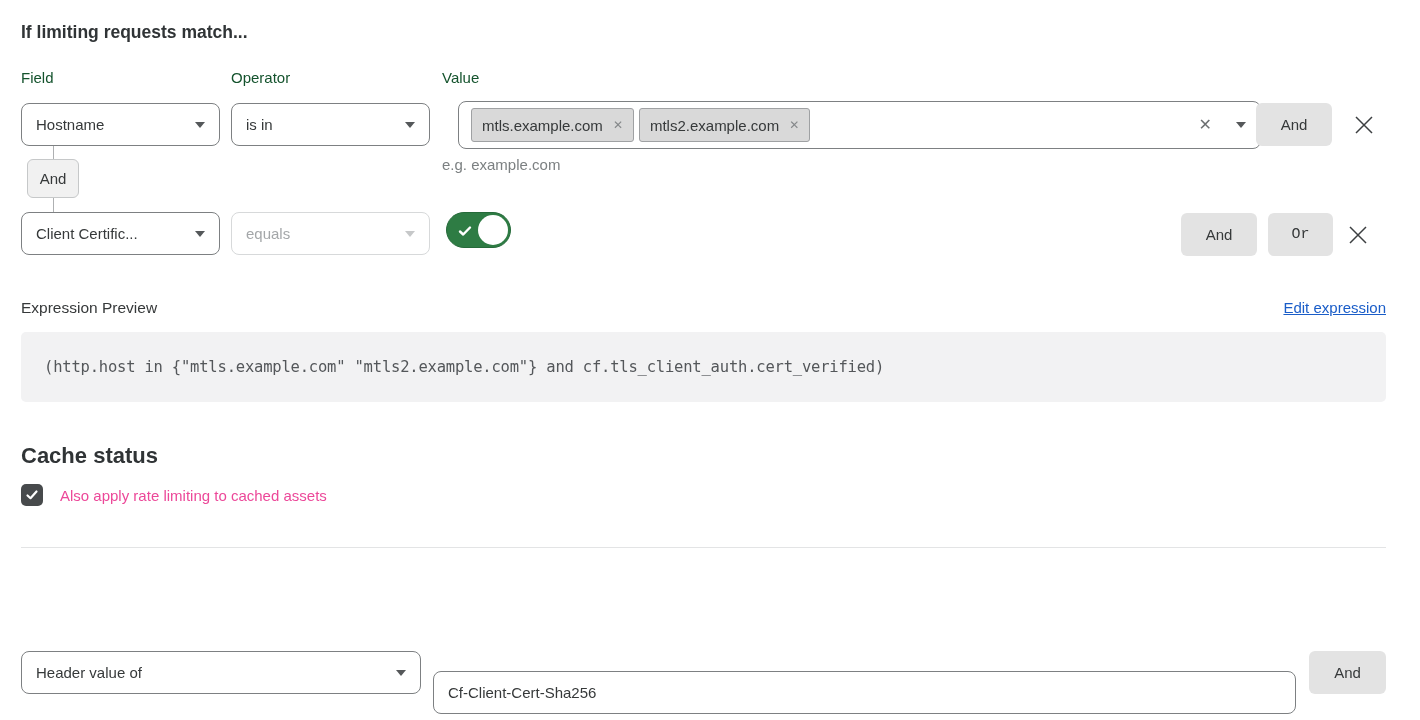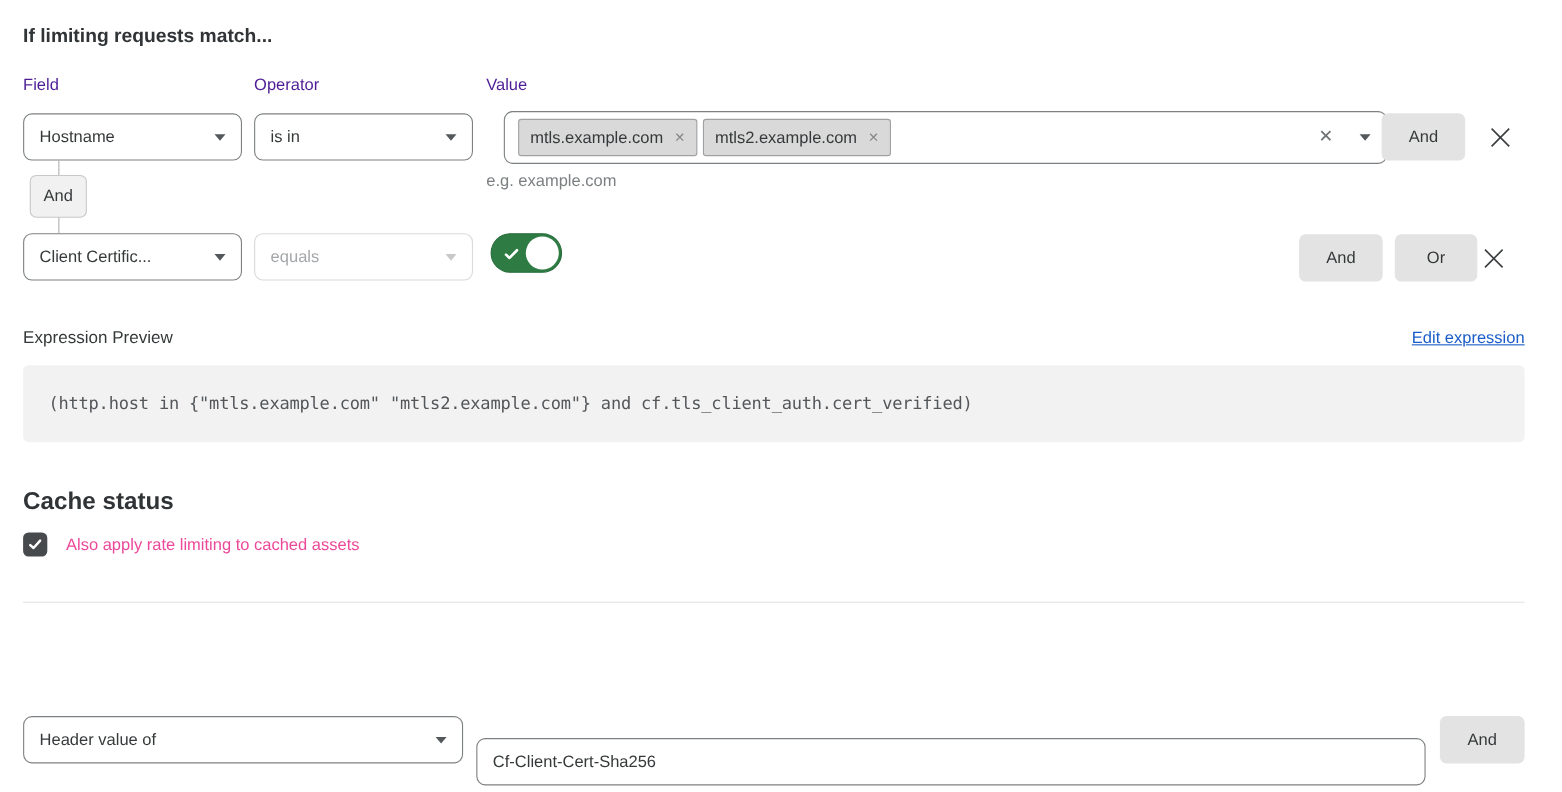--- a/index.html
+++ b/index.html
@@ -1,21 +1,21 @@
 <!DOCTYPE html>
 <html><head>
 <meta charset="utf-8">
 <style>
   html,body{margin:0;padding:0;background:#fff;}
   body{font-family:"Liberation Sans", sans-serif; color:#36393a; -webkit-font-smoothing:antialiased;}
   .stage{position:relative;width:1420px;height:720px;background:#fff;overflow:hidden;}
   .abs{position:absolute;}
 
   .h1{font-size:17.5px;font-weight:700;color:#303436;}
-  .col-label{font-size:15px;color:#4c1d95;}
+  .col-label{font-size:15px;color:#14532d;}
 
   .select{
     box-sizing:border-box;height:43px;border:1px solid #7d8082;border-radius:8px;background:#fff;
     display:flex;align-items:center;justify-content:space-between;padding:0 14px;font-size:15px;color:#36393a;
     cursor:pointer;
   }
   .select.disabled{border-color:#d7d9da;color:#a4a7a9;cursor:default;}
   .chev{width:0;height:0;border-left:5.5px solid transparent;border-right:5.5px solid transparent;border-top:6.5px solid #55585a;margin-left:8px;flex:0 0 auto;}
   .select.disabled .chev{border-top-color:#c6c8c9;}
 
@@ -136,21 +136,21 @@
   </div>
 
   <div class="abs toggle" style="left:446px;top:212px;">
     <svg width="16" height="16" viewBox="0 0 16 16">
         <path d="M3 8.5 L6.2 11.5 L13 4.5" stroke="#ffffff" stroke-width="2.4" fill="none" stroke-linecap="round" stroke-linejoin="round"></path>
       </svg>
     <span class="knob"></span>
   </div>
 
   <button class="btn abs" style="left:1181px;top:213px;width:76px;">And</button>
-  <button class="btn abs" style="left:1268px;top:213px;width:75px;">Or</button>
+  <button class="btn abs" style="left:1268px;top:213px;width:65px;font-family:Liberation Mono, monospace;">Or</button>
 
   <span class="abs xicon" style="left:1346px;top:223px;">
     <svg width="24" height="24" viewBox="0 0 24 24">
         <path d="M4 4 L20 20 M20 4 L4 20" stroke="#3c3f41" stroke-width="1.5" fill="none"></path>
       </svg>
   </span>
 
   <div class="abs section-label" style="left:21px;top:299px;">Expression Preview</div>
   <a class="abs link" style="right:34px;top:299px;">Edit expression</a>
 

